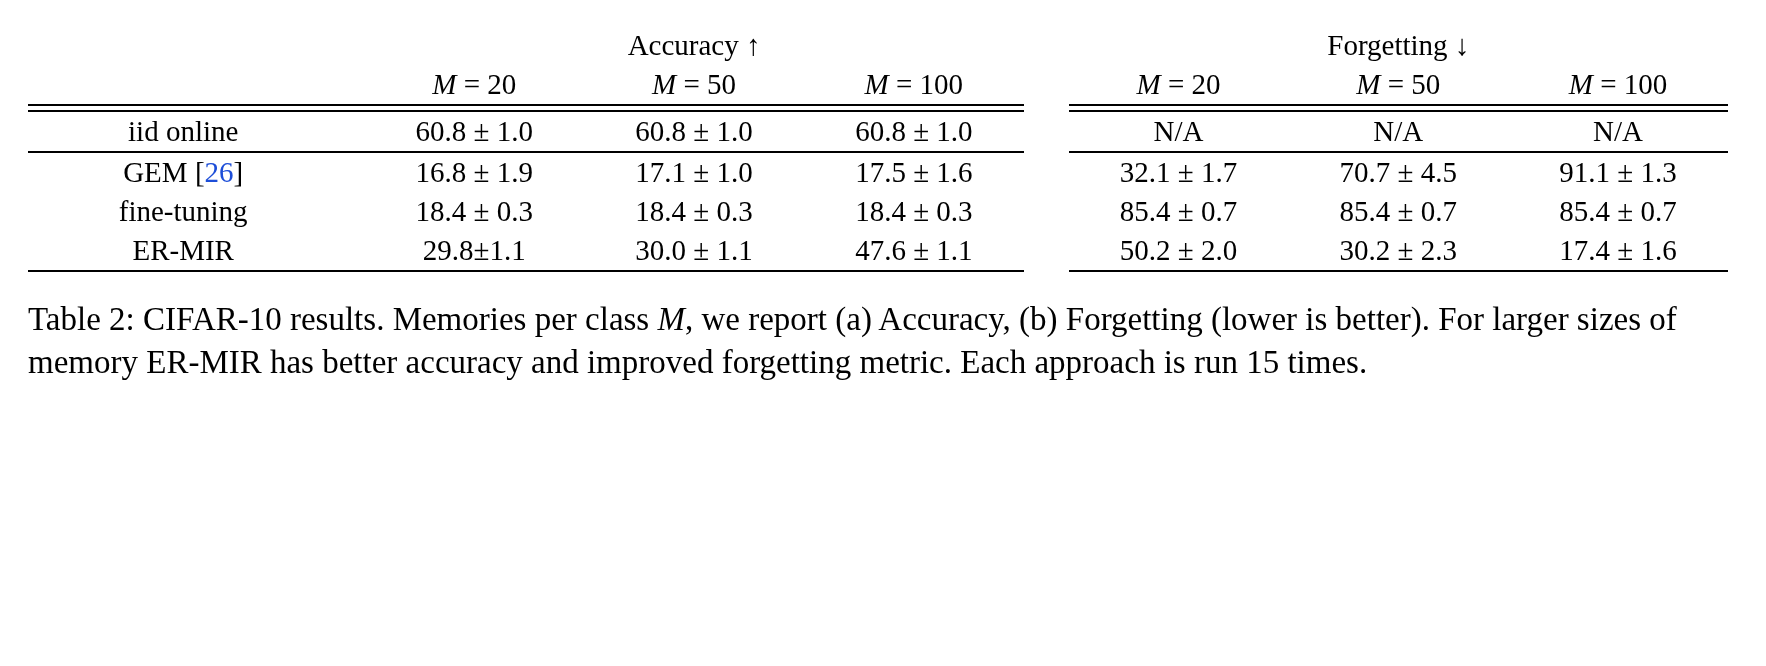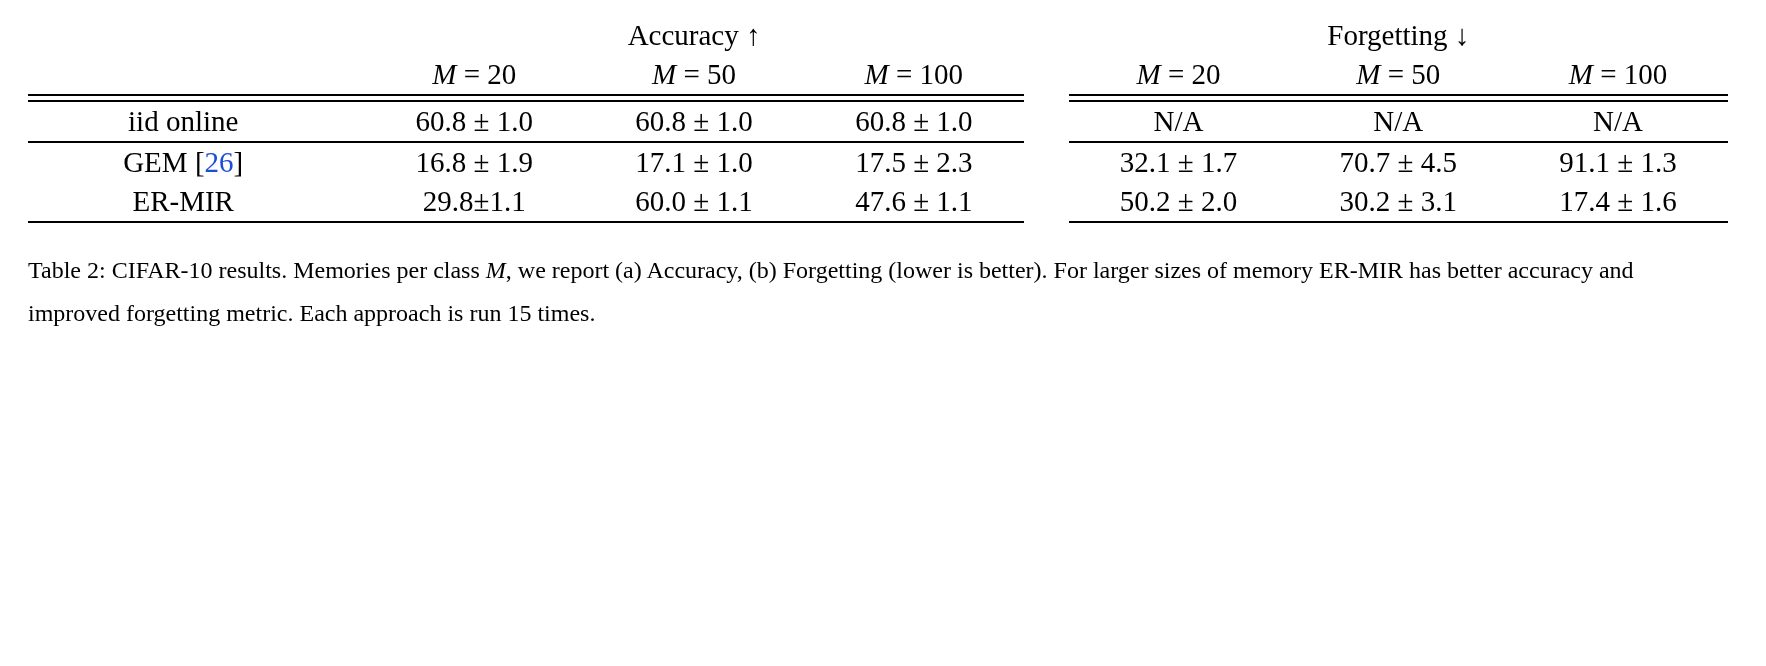--- a/index.html
+++ b/index.html
@@ -12,21 +12,21 @@
     height: 666px;
     font-family: "Liberation Serif", serif;
     color: #000000;
     overflow: hidden;
   }
   .page {
     position: relative;
     width: 1766px;
     height: 666px;
     box-sizing: border-box;
-    padding: 16px 30px 0 20px;
+    padding: 26px 30px 0 20px;
   }
   table.results {
     border-collapse: collapse;
     width: 1700px;
     margin: 0 auto;
     table-layout: fixed;
   }
   table.results td, table.results th {
     padding: 0;
     font-weight: normal;
@@ -70,21 +70,21 @@
     height: 4px;
   }
 
   .sep-cell { border: none; }
 
   .group-title-row td { padding-bottom: 2px; }
 
   .caption {
     margin: 26px auto 0 auto;
     width: 1700px;
-    font-size: 24px;
+    font-size: 33px;
     line-height: 43px;
     text-align: left;
   }
   .caption .mathvar { font-style: italic; }
 </style>
 </head>
 <body>
 
 <div class="page">
 
@@ -175,38 +175,48 @@
           </td>
     </tr>
 
     <tr>
       <td class="rowlabel">
         <span>GEM</span>
         <span>[<span class="cite">26</span>]</span>
       </td>
       <td>16.8 ± 1.9</td>
       <td>17.1 ± 1.0</td>
-      <td>17.5 ± 2.3</td>
+      <td>17.5 ± 1.6</td>
       <td class="sep-cell"></td>
       <td>32.1 ± 1.7</td>
       <td>70.7 ± 4.5</td>
       <td>91.1 ± 1.3</td>
     </tr>
 
 
+    <tr>
+      <td class="rowlabel">fine-tuning</td>
+      <td>18.4 ± 0.3</td>
+      <td>18.4 ± 0.3</td>
+      <td>18.4 ± 0.3</td>
+      <td class="sep-cell"></td>
+      <td>85.4 ± 0.7</td>
+      <td>85.4 ± 0.7</td>
+      <td>85.4 ± 0.7</td>
+    </tr>
 
 
     <tr>
       <td class="rowlabel">ER-MIR</td>
       <td class="bold">29.8±1.1</td>
-      <td class="bold">60.0 ± 1.1</td>
+      <td class="bold">30.0 ± 1.1</td>
       <td class="bold">47.6 ± 1.1</td>
       <td class="sep-cell"></td>
       <td>50.2 ± 2.0</td>
-      <td class="bold">30.2 ± 3.1</td>
+      <td class="bold">30.2 ± 2.3</td>
       <td class="bold">17.4 ± 1.6</td>
     </tr>
 
     <tr class="rule-double">
       <td colspan="4">
             <div class="hr"></div>
           </td>
       <td class="sep-cell"></td>
       <td colspan="3">
             <div class="hr"></div>

